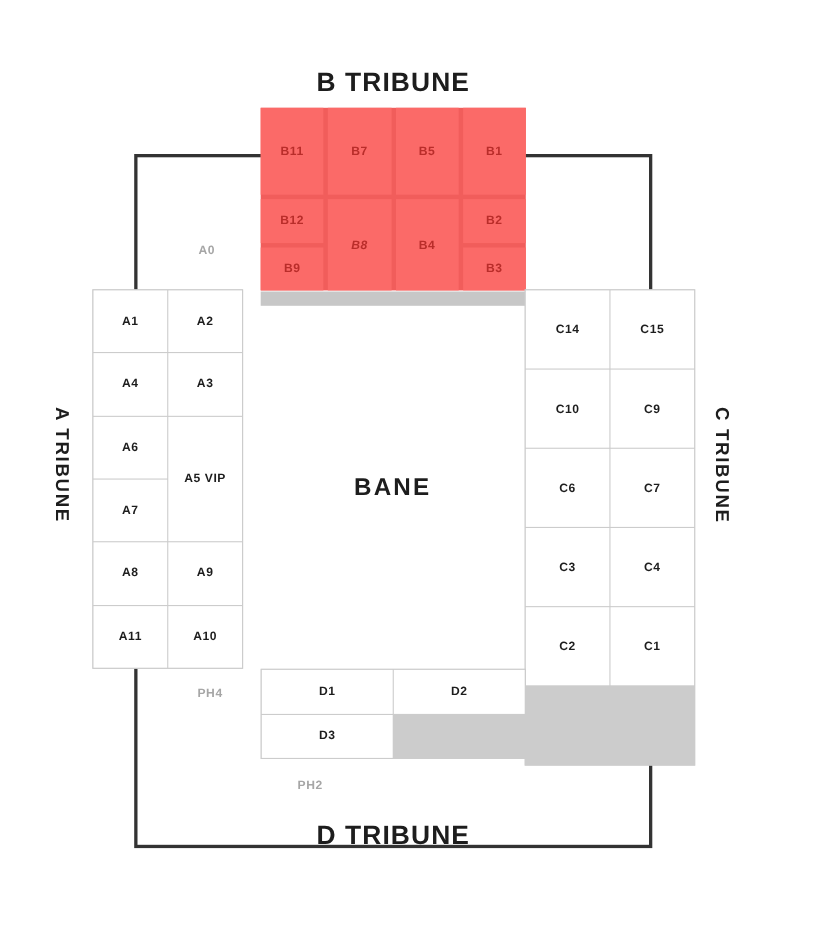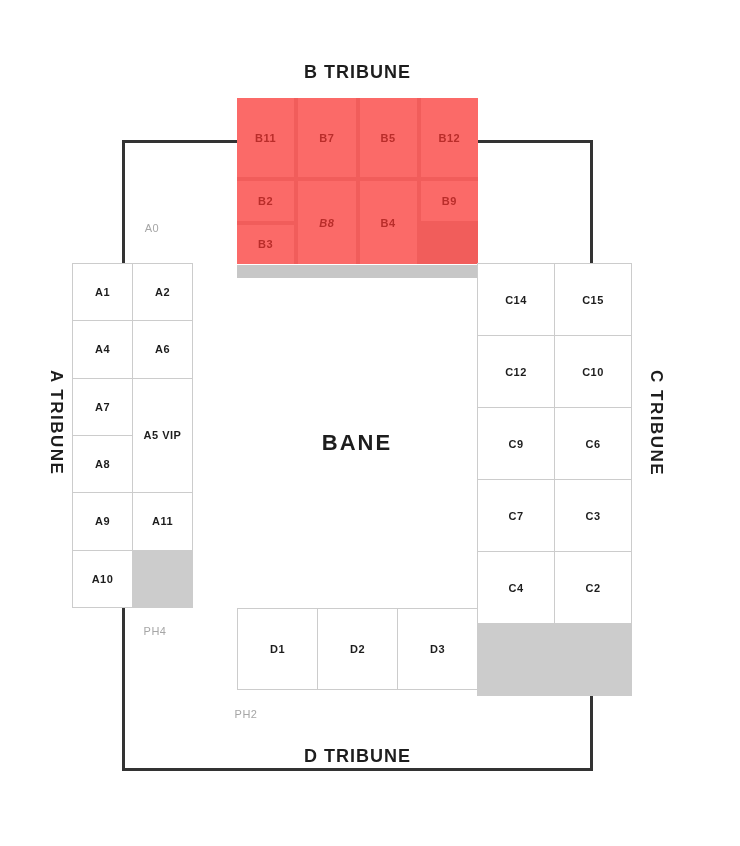--- a/index.html
+++ b/index.html
@@ -7,21 +7,21 @@
   #stage{position:relative;width:740px;height:846px;background:var(--bg,#fff);overflow:hidden;}
 
   
   .outer-wall{position:absolute;left:122px;top:140px;width:471px;height:631px;
     border:3px solid var(--outer-border,#333);box-sizing:border-box;}
 
   
   .abs{position:absolute;box-sizing:border-box;}
 
   
-  .title{position:absolute;font-weight:bold;font-size:18px;letter-spacing:1px;
+  .title{position:absolute;font-weight:bold;font-size:24px;letter-spacing:1px;
     color:var(--text,#1d1d1d);text-align:center;}
   .v-title{position:absolute;font-weight:bold;font-size:17px;letter-spacing:1.5px;
     color:var(--text,#1d1d1d);writing-mode:vertical-rl;}
 
   
   .grid{display:grid;gap:1px;background:var(--cell-border,#ccc);
     border:1px solid var(--cell-border,#ccc);box-sizing:border-box;}
   .cell{background:#fff;display:flex;align-items:center;justify-content:center;
     font-weight:bold;font-size:11px;letter-spacing:0.5px;color:var(--text,#1d1d1d);
     cursor:pointer;}
@@ -30,83 +30,85 @@
   .grid-red{display:grid;gap:4px;background:var(--red-border,#f15d5b);box-sizing:border-box;}
   .cell-red{background:var(--red,#fb6a68);display:flex;align-items:center;justify-content:center;
     font-weight:bold;font-size:11px;letter-spacing:0.5px;color:var(--red-text,#b92d2a);
     cursor:pointer;}
 
   .gray-bar{position:absolute;left:237px;top:265px;width:241px;height:13px;
     background:var(--gray-bar,#c7c7c7);}
 
   .small-caption{position:absolute;font-weight:bold;font-size:11px;letter-spacing:0.8px;
     color:var(--text,#1d1d1d);text-align:center;}
-  .muted-label{position:absolute;font-weight:normal;font-size:11px;letter-spacing:0.5px;
-    color:var(--muted,#a6a6a6);text-align:center;}
+  .muted-label{position:absolute;font-weight:bold;font-size:11px;letter-spacing:0.5px;
+    color:var(--muted,#a6a6a6);text-align:center;padding-left:36px;}
 
   .pitch{position:absolute;left:237px;top:278px;width:240px;height:330px;
     display:flex;align-items:center;justify-content:center;
     font-weight:bold;font-size:22px;letter-spacing:2px;color:var(--text,#1d1d1d);}
 </style>
 </head>
 <body>
 
 <div id="stage" style="--bg: #ffffff; --red: #fb6a68; --red-border: #f15d5b; --red-text: #b92d2a; --gray-bar: #c7c7c7; --cell-border: #cccccc; --outer-border: #333333; --text: #1d1d1d; --muted: #a6a6a6;">
 
   <div class="outer-wall"></div>
 
   <div class="title" style="left:237px;top:62px;width:241px;">B TRIBUNE</div>
 
   <div class="grid-red abs" style="left:237px;top:98px;width:241px;height:166px;
        grid-template-columns:repeat(4,1fr);grid-template-rows:2fr 1fr 1fr;">
     <div class="cell-red">B11</div>
     <div class="cell-red">B7</div>
     <div class="cell-red">B5</div>
+    <div class="cell-red">B1</div>
     <div class="cell-red">B12</div>
     <div class="cell-red" style="grid-column:2;grid-row:2 / span 2;font-style:italic;">B8</div>
     <div class="cell-red" style="grid-column:3;grid-row:2 / span 2;">B4</div>
     <div class="cell-red">B2</div>
     <div class="cell-red">B9</div>
     <div class="cell-red">B3</div>
   </div>
 
   <div class="gray-bar"></div>
 
   <div class="pitch">BANE</div>
 
-  <div class="grid abs" style="left:72px;top:263px;width:121px;height:345px;
+  <div class="grid abs" style="left:84px;top:263px;width:137px;height:345px;
        grid-template-columns:1fr 1fr;grid-template-rows:repeat(6,1fr);">
     <div class="cell">A1</div>
     <div class="cell">A2</div>
     <div class="cell">A4</div>
+    <div class="cell">A3</div>
     <div class="cell">A6</div>
     <div class="cell" style="grid-column:2;grid-row:3 / span 2;">A5 VIP</div>
     <div class="cell">A7</div>
     <div class="cell">A8</div>
     <div class="cell">A9</div>
     <div class="cell">A11</div>
     <div class="cell">A10</div>
   </div>
 
   <div class="grid abs" style="left:477px;top:263px;width:155px;height:433px;
        grid-template-columns:1fr 1fr;grid-template-rows:repeat(6,1fr);">
     <div class="cell">C14</div>
     <div class="cell">C15</div>
-    <div class="cell">C12</div>
     <div class="cell">C10</div>
     <div class="cell">C9</div>
     <div class="cell">C6</div>
     <div class="cell">C7</div>
     <div class="cell">C3</div>
     <div class="cell">C4</div>
     <div class="cell">C2</div>
+    <div class="cell">C1</div>
   </div>
 
   <div class="grid abs" style="left:237px;top:608px;width:241px;height:82px;
-       grid-template-columns:repeat(3,1fr);">
+       grid-template-columns:repeat(2,1fr);">
     <div class="cell">D1</div>
     <div class="cell">D2</div>
     <div class="cell">D3</div>
   </div>
 
   <div class="v-title" style="left:46px;top:370px;">A TRIBUNE</div>
   <div class="v-title" style="left:646px;top:370px;">C TRIBUNE</div>
 
   <div class="title" style="left:237px;top:706px;width:241px;margin-top:40px;">D TRIBUNE</div>
 

